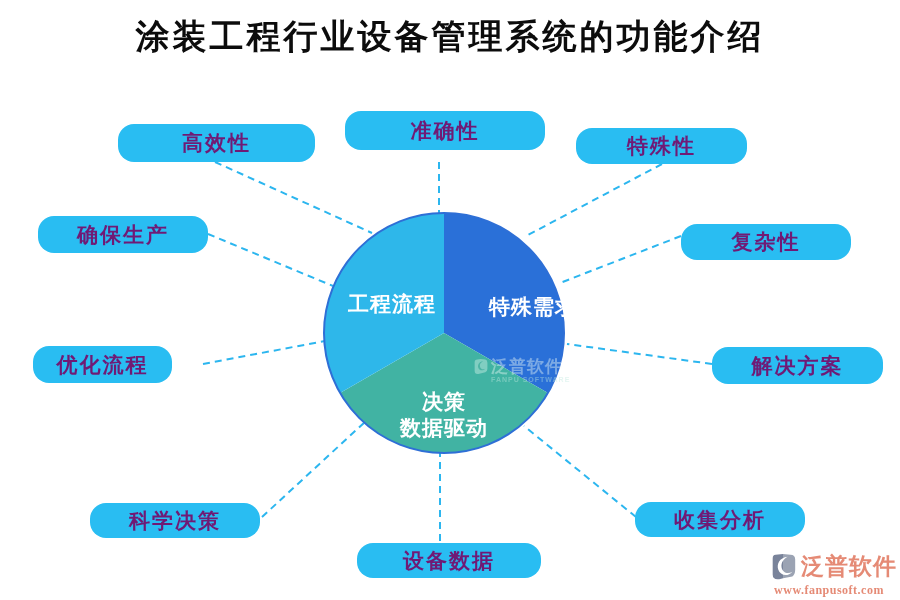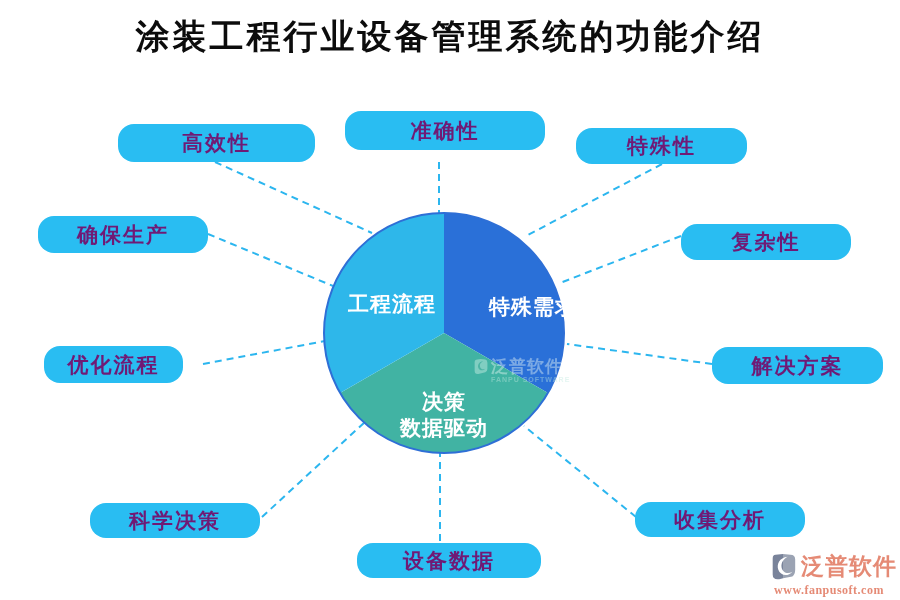--- a/index.html
+++ b/index.html
@@ -71,21 +71,21 @@
       <path class="wedge wedge-light" d="M444 333 L340 393 A120 120 0 0 1 444 213 Z"></path>
       <circle class="pie-outline" cx="444" cy="333" r="120"></circle>
     </g>
   </svg>
 
   <div class="callout" style="left:118px;top:124px;width:197px;height:38px;">高效性</div>
   <div class="callout" style="left:345px;top:111px;width:200px;height:39px;">准确性</div>
   <div class="callout" style="left:576px;top:128px;width:171px;height:36px;">特殊性</div>
   <div class="callout" style="left:38px;top:216px;width:170px;height:37px;">确保生产</div>
   <div class="callout" style="left:681px;top:217px;width:170px;height:36px;margin-top:7px;">复杂性</div>
-  <div class="callout" style="left:44px;top:346px;width:139px;height:37px;">优化流程</div>
+  <div class="callout" style="left:33px;top:346px;width:139px;height:37px;">优化流程</div>
   <div class="callout" style="left:712px;top:347px;width:171px;height:37px;">解决方案</div>
   <div class="callout" style="left:90px;top:503px;width:170px;height:35px;">科学决策</div>
   <div class="callout" style="left:357px;top:543px;width:184px;height:35px;">设备数据</div>
   <div class="callout" style="left:635px;top:502px;width:170px;height:35px;">收集分析</div>
 
   <div class="pie-label" style="left:307px;top:283px;">工程流程</div>
   <div class="pie-label" style="left:448px;top:286px;">特殊需求</div>
   <div class="pie-label" style="left:359px;top:381px;">
     <div>决策</div>
     <div>数据驱动</div>

